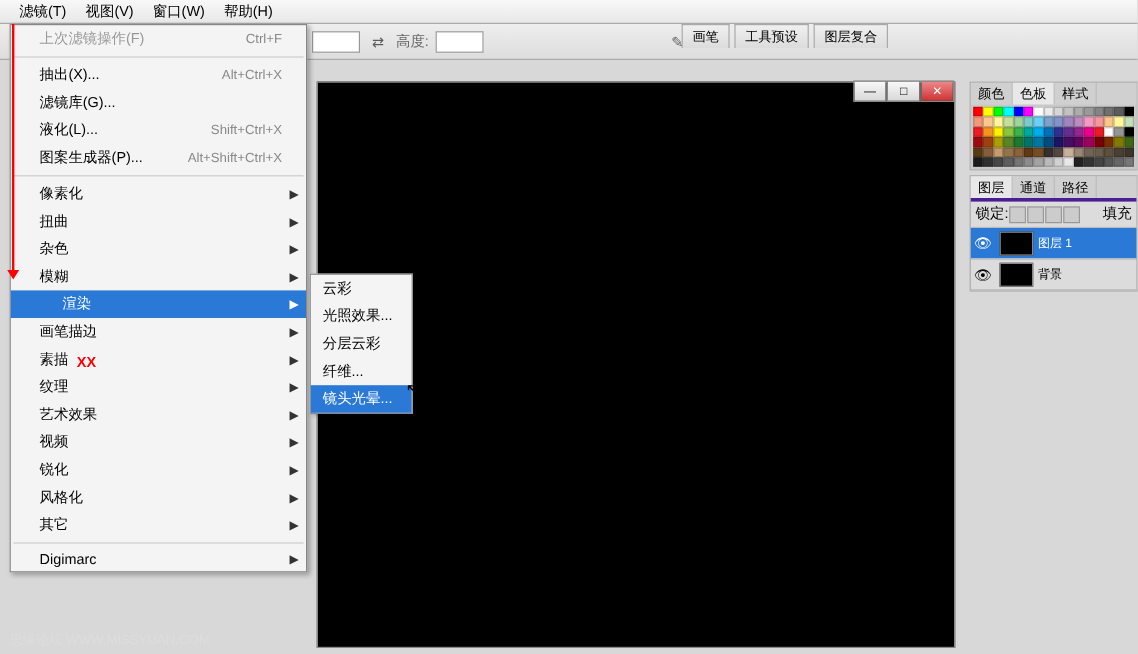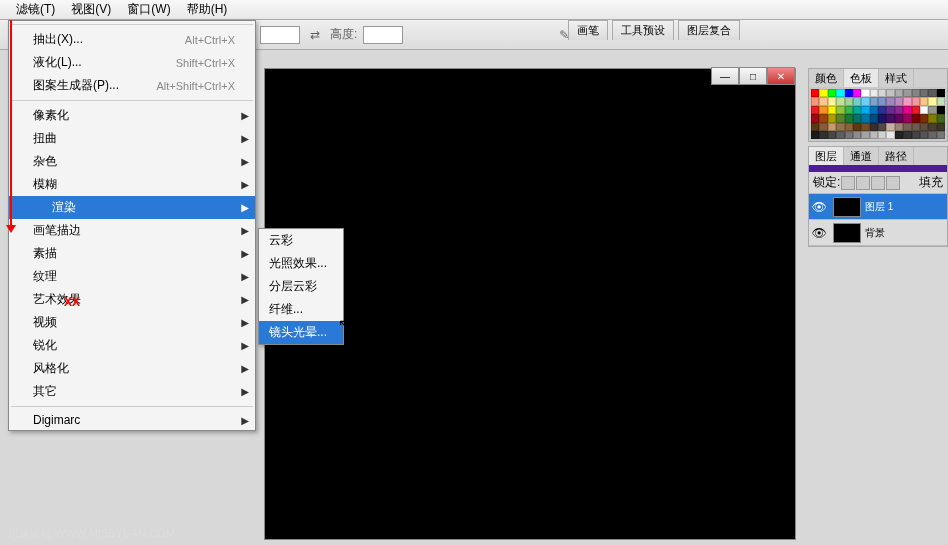--- a/index.html
+++ b/index.html
@@ -41,21 +41,21 @@
 .panel { background: #dcdcdc; border: 1px solid #aaa; margin-bottom: 4px; }
 .panel-tabs { display: flex; height: 18px; background: #d0d0d0; }
 .panel-tabs .pt { padding: 2px 6px; font-size: 11px; border-right: 1px solid #bbb; }
 .panel-tabs .pt.act { background: #e8e8e8; }
 
 .swatches { display: grid; grid-template-columns: repeat(16, 1fr); gap: 0; padding: 2px; background: #c8c8c8; }
 .sw { width: 100%; aspect-ratio: 1; border: 1px solid rgba(0,0,0,.2); }
 
 .layer-panel .opts { display: flex; align-items: center; gap: 4px; padding: 3px; }
 .layer-panel select { font-size: 11px; }
-.layer-panel .lockrow { display: flex; align-items: center; gap: 1px; padding: 2px 4px; font-size: 11px; border-top: 7px solid #4c1d95; border-bottom: 1px solid #bbb; }
+.layer-panel .lockrow { display: flex; align-items: center; gap: 1px; padding: 2px 4px; font-size: 11px; border-top: 3px solid #4c1d95; border-bottom: 1px solid #bbb; }
 .layer-panel .lockrow .lic { width: 14px; height: 14px; background: #ccc; border: 1px solid #999; }
 .layer-list .lrow { display: flex; align-items: center; height: 26px; border-bottom: 1px solid #bbb; }
 .layer-list .eye { width: 20px; text-align: center; }
 .layer-list .thumb { width: 28px; height: 20px; background: #000; border: 1px solid #888; margin: 0 4px; }
 .layer-list .lname { font-size: 10px; }
 .layer-list .lrow.act { background: #2b79d7; color: #fff; }
 .layer-list .lrow.act .lname { color: #fff; }
 
 .watermark { position: absolute; bottom: 4px; left: 8px; color: #ddd; font-size: 11px; z-index: 50; }
 .cursor { position: absolute; top: 316px; left: 338px; z-index: 200; font-size: 14px; color: #000; pointer-events: none; }
@@ -81,24 +81,31 @@
   <span class="tb-icon">⇄</span>
   <span class="lbl">高度:</span>
   <input type="text" style="">
   <span style="flex:0 0 140px"></span>
   <span class="tb-icon">✎</span>
 </div>
 
 <div class="red-arrow"></div>
 <span class="red-xx">XX</span>
 <div class="dropdown">
+  <div class="row dis">
+      <span>上次滤镜操作(F)</span>
+      <span class="sc">Ctrl+F</span>
+    </div>
   <div class="sep"></div>
   <div class="row">
       <span>抽出(X)...</span>
       <span class="sc">Alt+Ctrl+X</span>
+    </div>
+  <div class="row">
+      <span>滤镜库(G)...</span>
     </div>
   <div class="row">
       <span>液化(L)...</span>
       <span class="sc">Shift+Ctrl+X</span>
     </div>
   <div class="row">
       <span>图案生成器(P)...</span>
       <span class="sc">Alt+Shift+Ctrl+X</span>
     </div>
   <div class="sep"></div>

